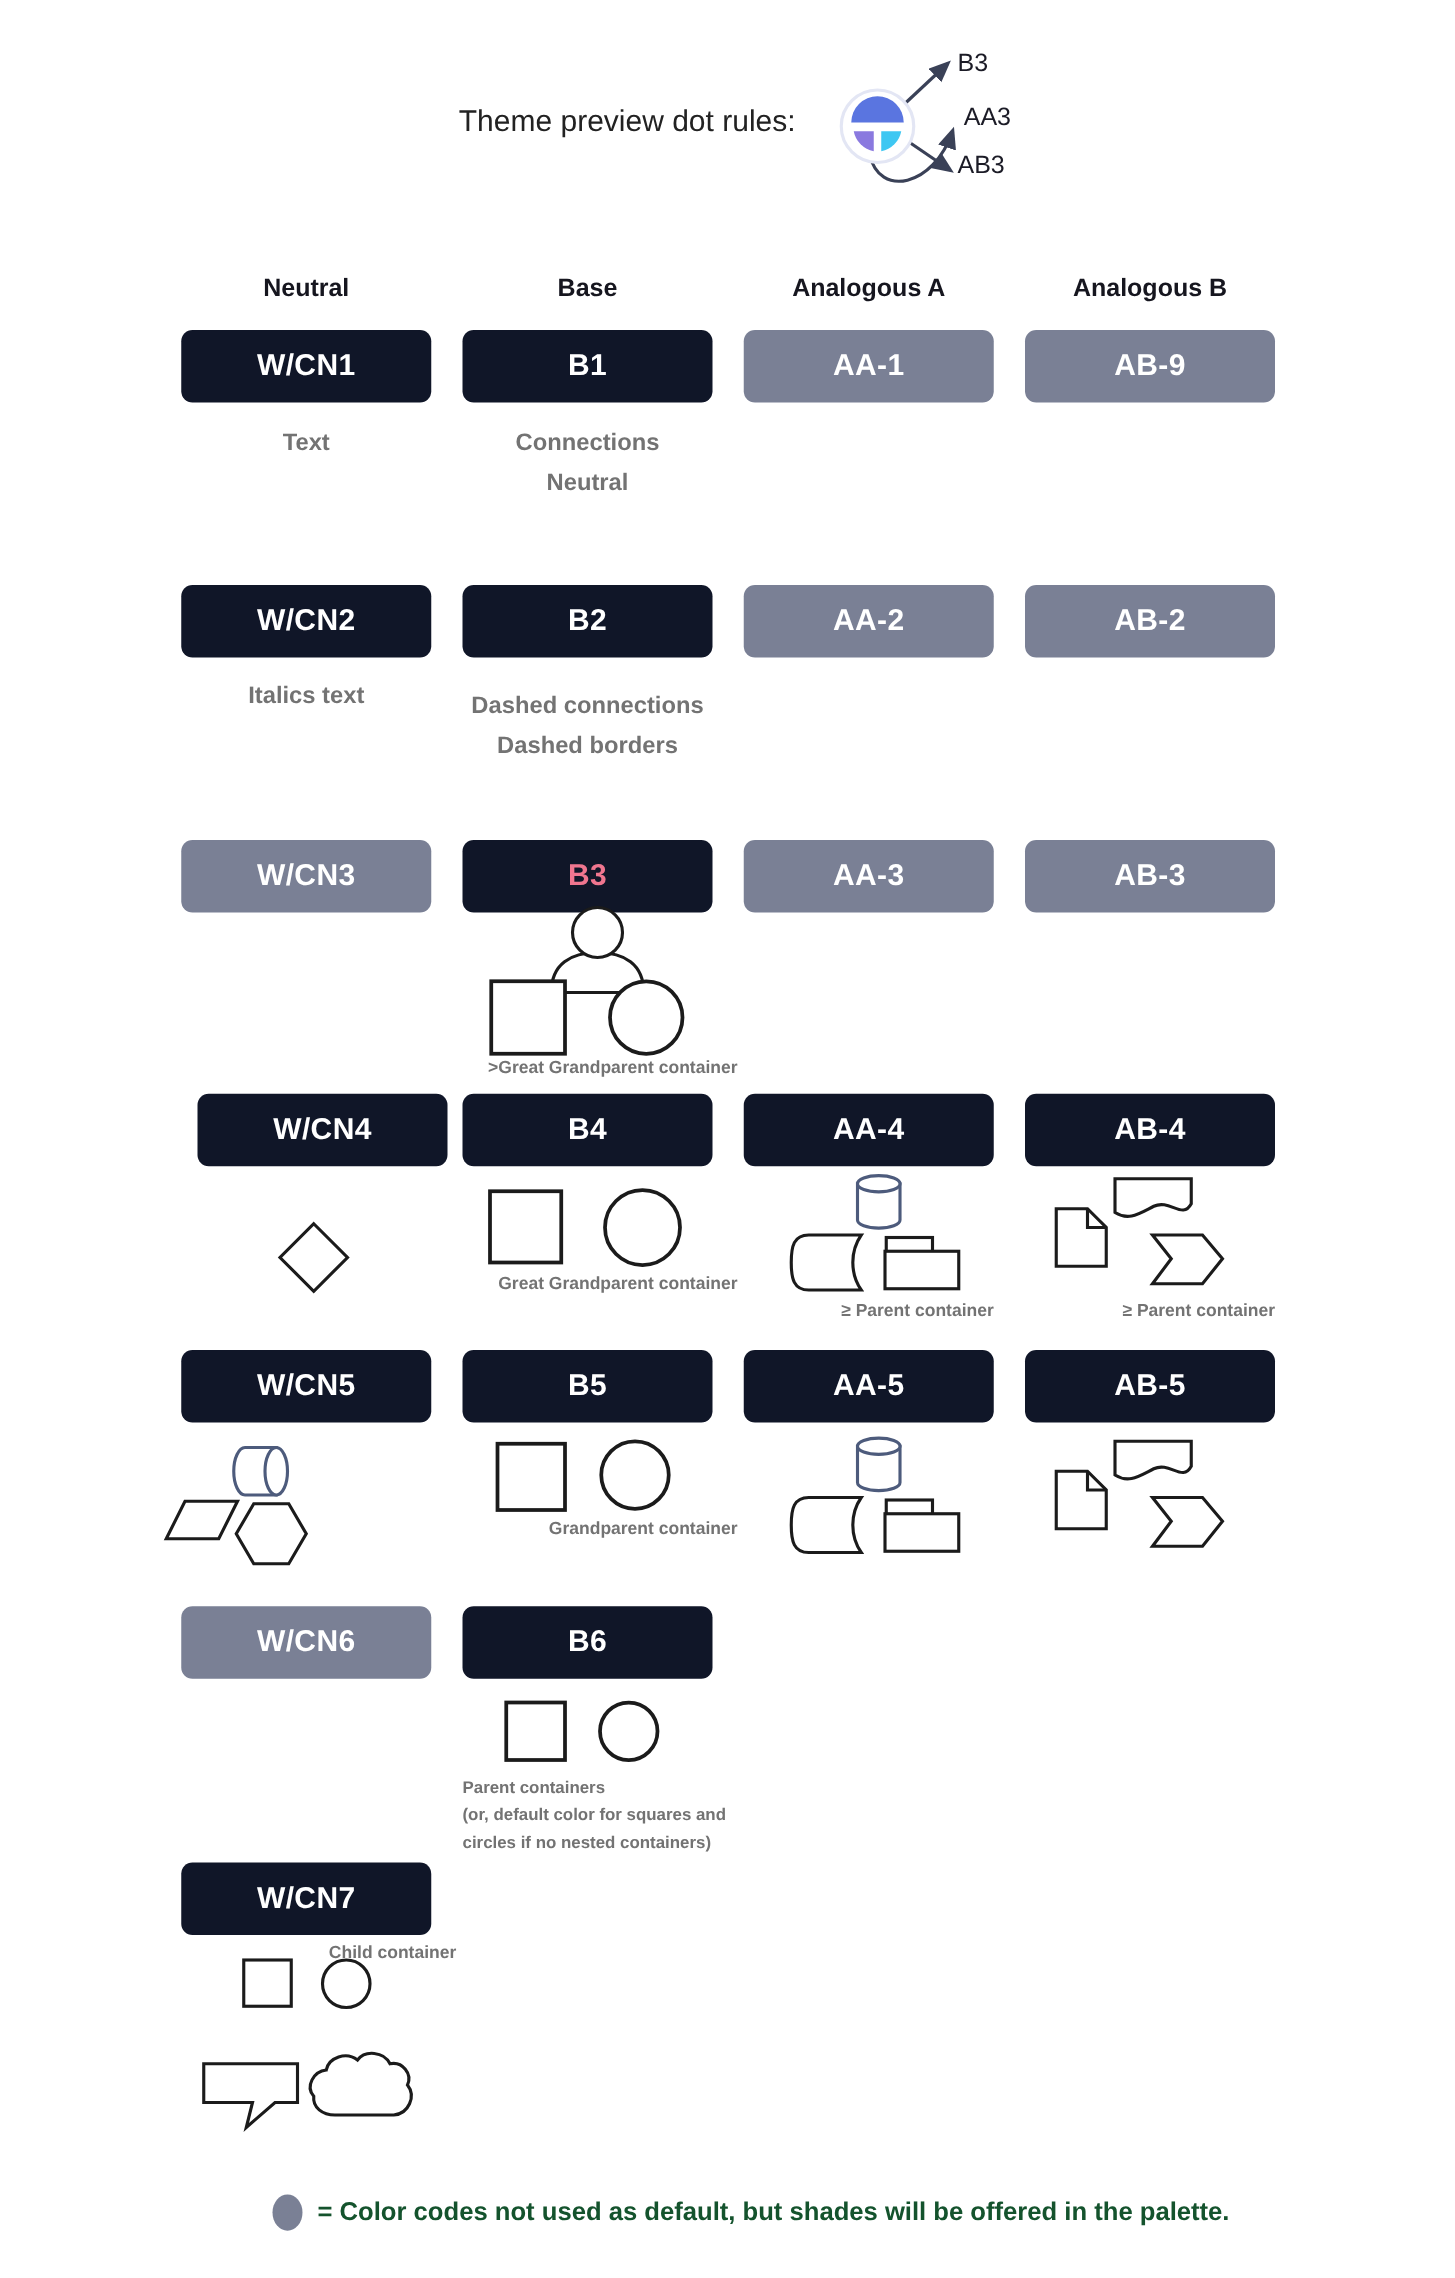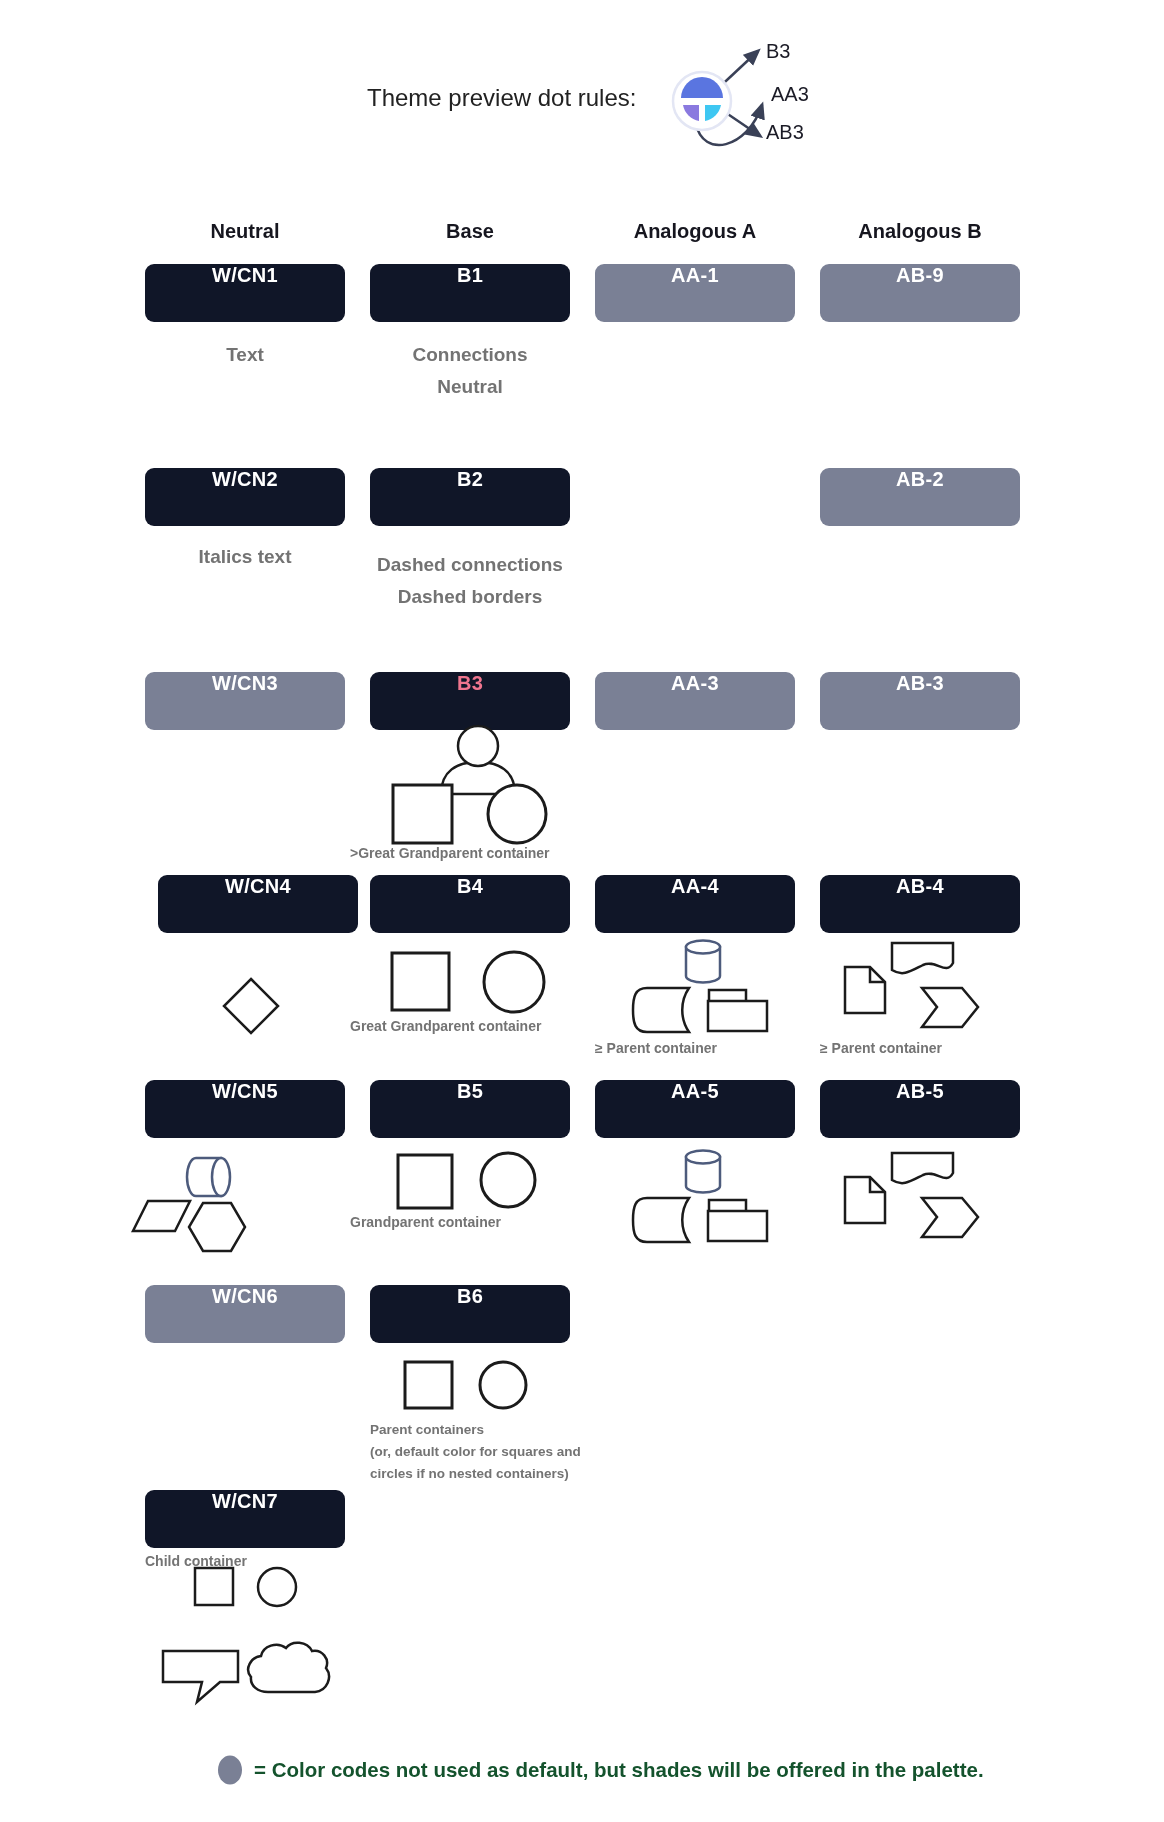--- a/index.html
+++ b/index.html
@@ -1,29 +1,29 @@
 <!DOCTYPE html>
 <html style="--dark: #101628; --gray: #7A8095; --pink: #F0768F;"><head>
 <meta charset="utf-8">
 <style>
   html,body{margin:0;padding:0;background:#fff}
   .canvas{position:relative;width:1164px;height:1822px;background:#fff;
           font-family:"Liberation Sans","DejaVu Sans",sans-serif;overflow:hidden}
   .overlay{position:absolute;left:0;top:0;pointer-events:none}
   .swatch{position:absolute;width:200px;height:58px;border-radius:9px;
-          display:flex;align-items:flex-start;justify-content:center;
-          font-weight:700;font-size:20px;color:#fff;letter-spacing:.3px}
+          display:flex;align-items:center;justify-content:center;
+          font-weight:700;font-size:24px;color:#fff;letter-spacing:.3px}
   .dark{background:var(--dark,#101628)}
   .gray{background:var(--gray,#7A8095)}
   .pink-text{color:var(--pink,#F0768F)}
   .col-header{position:absolute;width:200px;text-align:center;font-weight:700;
               font-size:20px;color:#16161f}
   .cap{position:absolute;font-weight:700;color:#737373}
   .cap-lg{font-size:19px;text-align:center}
-  .cap-sm{font-size:14px;text-align:left}
+  .cap-sm{font-size:14px;text-align:right}
   .cap-xs{font-size:13.5px;text-align:left;line-height:22px}
   .title{position:absolute;font-size:24px;color:#222;font-weight:400}
   .dot-label{position:absolute;font-size:20px;color:#1b1b26}
   .legend-text{position:absolute;font-weight:700;font-size:20.5px;color:#14532d}
 </style>
 </head>
 <body>
 
 <div class="canvas">
 
@@ -53,20 +53,23 @@
   <div class="cap cap-lg" style="left:145px;top:344px;width:200px">Text</div>
   <div class="cap cap-lg" style="left:370px;top:344px;width:200px">Connections</div>
   <div class="cap cap-lg" style="left:370px;top:376px;width:200px">Neutral</div>
 
   <div class="swatch dark" style="left:145px;top:468px">
       <span>W/CN2</span>
     </div>
   <div class="swatch dark" style="left:370px;top:468px">
       <span>B2</span>
     </div>
+  <div class="swatch gray" style="left:595px;top:468px">
+      <span>AA-2</span>
+    </div>
   <div class="swatch gray" style="left:820px;top:468px">
       <span>AB-2</span>
     </div>
 
   <div class="cap cap-lg" style="left:145px;top:546px;width:200px">Italics text</div>
   <div class="cap cap-lg" style="left:350px;top:554px;width:240px">Dashed connections</div>
   <div class="cap cap-lg" style="left:350px;top:586px;width:240px">Dashed borders</div>
 
   <div class="swatch gray" style="left:145px;top:672px">
       <span>W/CN3</span>

